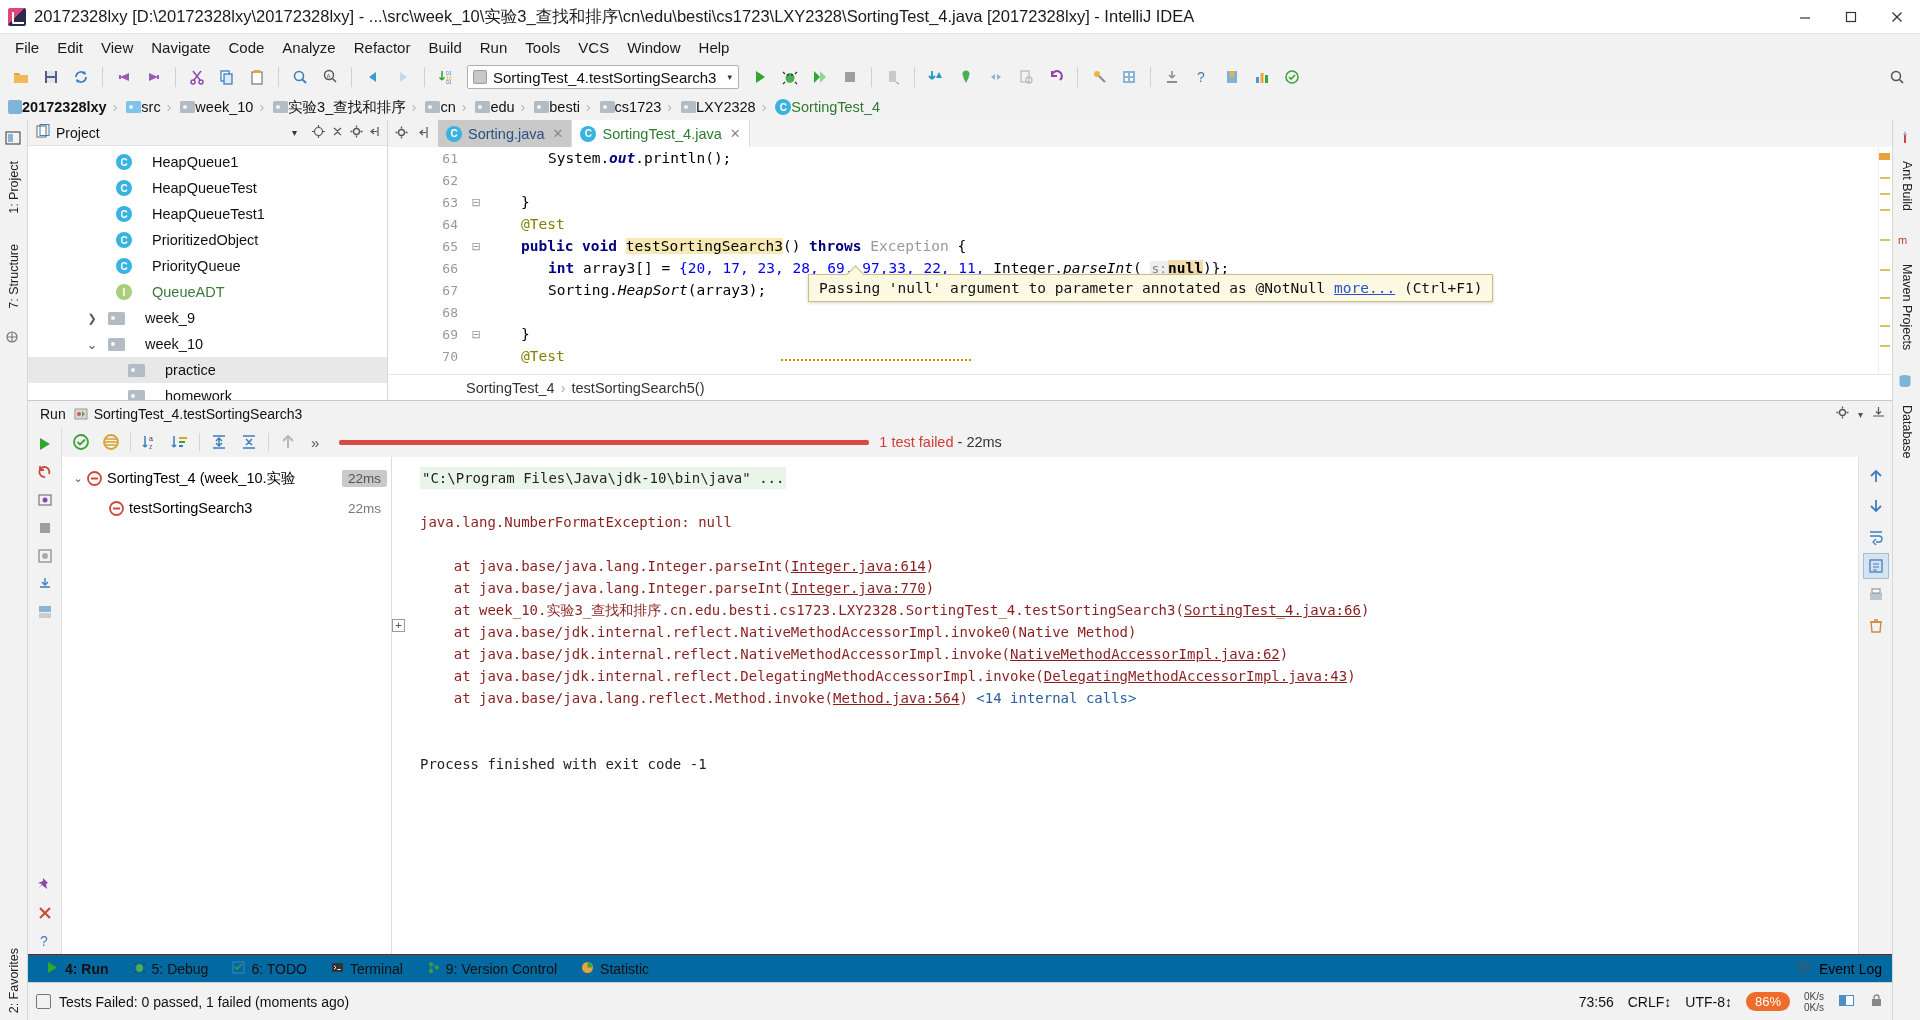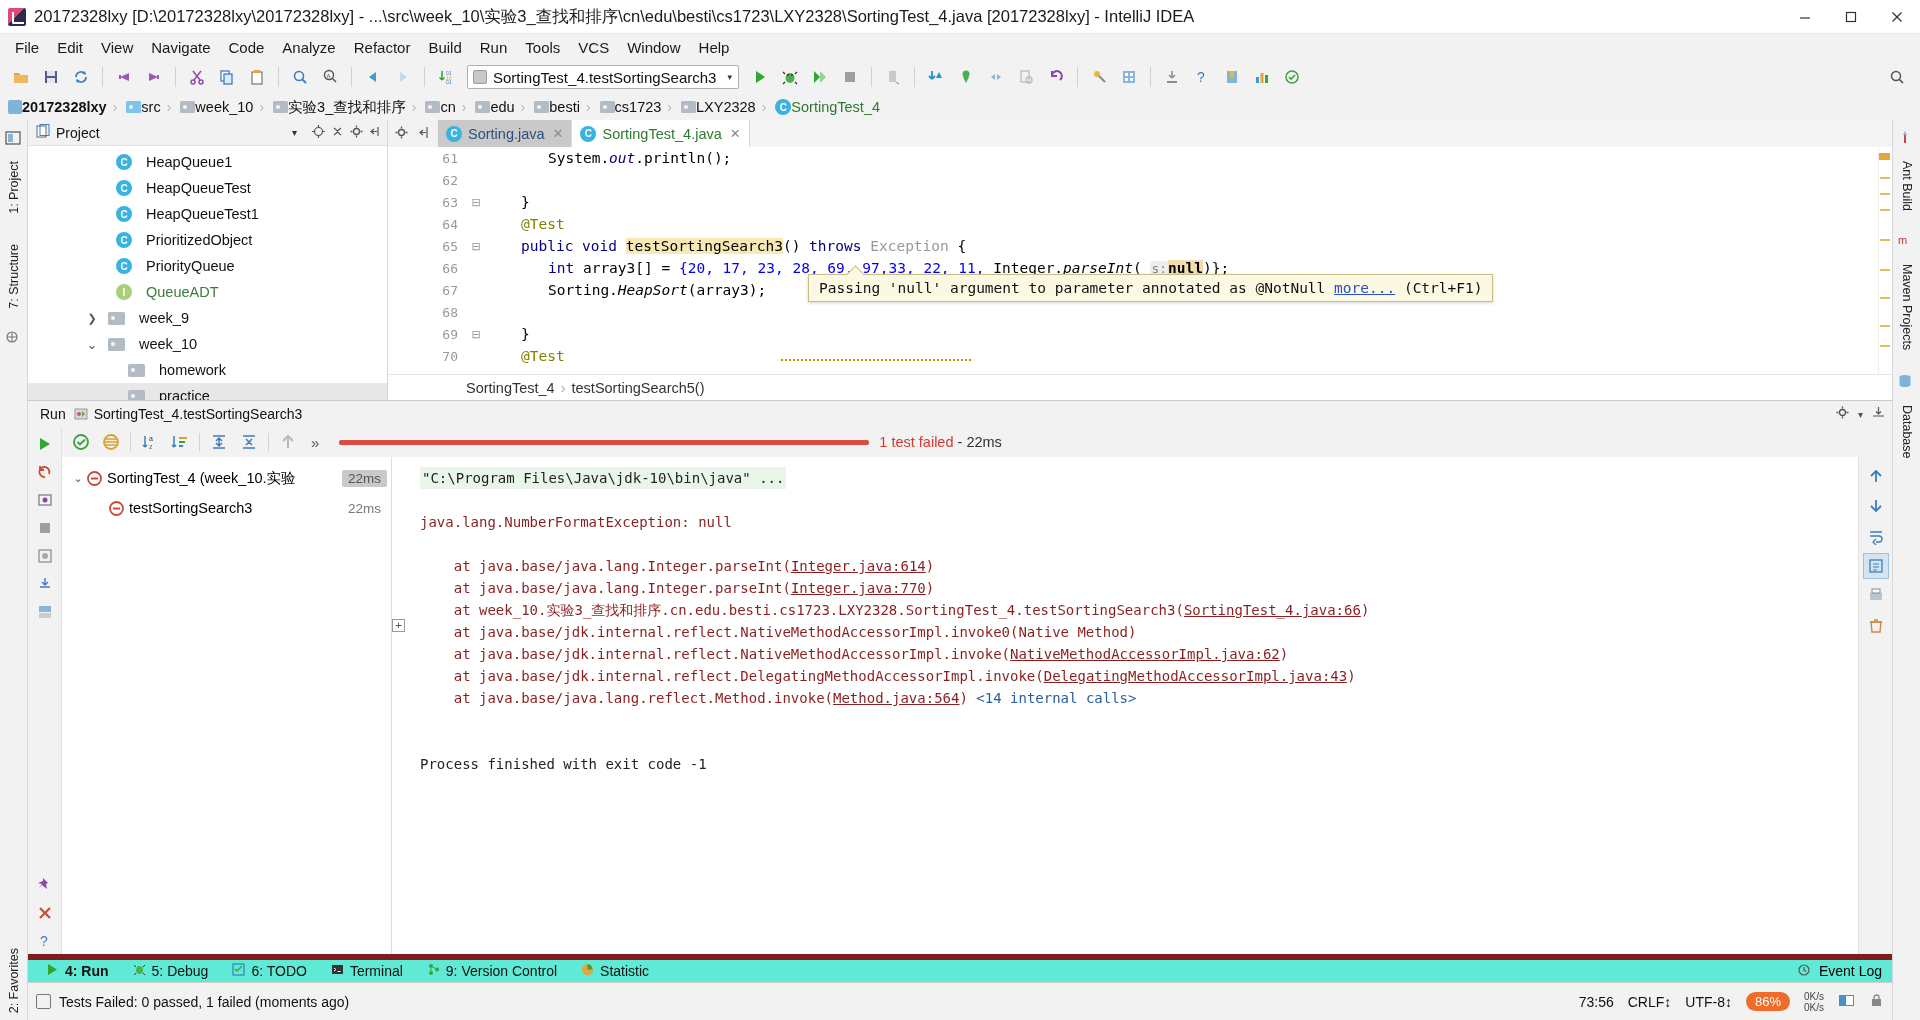--- a/index.html
+++ b/index.html
@@ -90,40 +90,40 @@
   .upper { display:flex; height:280px; flex:none; min-height:0; }
 
   .project-panel { width:360px; background:#fff; display:flex; flex-direction:column; flex:none; border-right:1px solid #d6d6d6; }
   .panel-head { height:26px; display:flex; align-items:center; background:#f2f2f2; padding:0 4px 0 8px; border-bottom:1px solid #e0e0e0; flex:none;}
   .panel-head .ph-title { font-size:14px; color:#111; margin-left:6px; }
   .panel-head .ph-right { margin-left:auto; display:flex; align-items:center; gap:4px; }
   .tree { flex:1; overflow:hidden; padding-top:3px; font-size:14.5px; }
   .tree-row { height:26px; display:flex; align-items:center; white-space:nowrap; }
   .tree-row.sel { background:#e8e8e8; }
   .arrow { width:16px; text-align:center; font-size:11px; color:#555; flex:none; }
-  .tree-label { margin-left:14px; color:#111; }
+  .tree-label { margin-left:20px; color:#111; }
   .tree-label.green { color:#3c7a3c; }
 
   .editor { flex:1; display:flex; flex-direction:column; min-width:0; background:#fff; }
   .tabsbar { height:27px; display:flex; align-items:stretch; background:#f2f2f2; flex:none; }
   .tabs-left-icons{ display:flex; align-items:center; padding:0 6px; gap:8px;}
   .etab { display:flex; align-items:center; gap:6px; padding:0 8px; font-size:14.5px; border-right:1px solid #dcdcdc; }
   .etab.inactive { background:#c9c9c9; color:#2b4f7f; }
   .etab.active { background:#ffffff; color:#2f7a2f; }
   .etab .x { color:#888; font-size:13px; margin-left:2px; }
   .etab-fill{ flex:1; background:#f4f4f4; }
 
   .code-area { flex:1; display:flex; min-height:0; position:relative; background:#fff; }
   .gutter { width:76px; flex:none; background:#fff; font-family:"DejaVu Sans Mono", monospace; font-size:13px; color:#999; position:relative; }
   .gutter-line { height:22px; display:flex; align-items:center; justify-content:flex-end; padding-right:6px; position:relative;}
   .fold-col { width:24px; flex:none; position:relative; background:#fff; border-right:0; }
   .fold-mark { height:22px; display:flex; align-items:center; justify-content:center; color:#9a9a9a; font-size:11px; }
   .code-lines { flex:1; font-family:"DejaVu Sans Mono", monospace; font-size:14.5px; position:relative; padding-left:6px; min-width:0; overflow:hidden;}
   .cl { height:22px; line-height:22px; white-space:pre; }
-  .k { color:#000080; font-weight:normal; }
+  .k { color:#000080; font-weight:bold; }
   .num { color:#0000ee; }
   .anno { color:#808000; }
   .typ { color:#999; }
   .ital { font-style:italic; }
   .hl-name { background:#f6e9b4; }
   .hl-null { background:#f3dcb0; font-weight:bold; }
   .param-hint { background:#eee; color:#888; font-size:13px; padding:0 1px; border-radius:2px;}
   .err-squiggle { border-bottom:2px dotted #d08a00; }
 
   .tooltip {
@@ -179,21 +179,21 @@
   .exc{ color:#8a1f1f; }
   .lnk{ color:#8a1f1f; text-decoration:underline; }
   .internal{ color:#2a5d9f; }
   .ok{ color:#222; }
   .console-rail{ width:34px;flex:none;background:#f2f2f2;display:flex;flex-direction:column;align-items:center;padding-top:6px;gap:4px;border-left:1px solid #e0e0e0;}
   .cr-btn{width:26px;height:26px;display:flex;align-items:center;justify-content:center;}
   .cr-btn.sel{ background:#d6e4f0; border:1px solid #9fc0dc;}
   .fold-plus{ width:13px;height:13px;border:1px solid #9a9a9a;background:#fff;color:#555;font-size:11px;line-height:11px;text-align:center;margin-top:152px;}
 
   
-  .bottom-tabs{ height:28px; display:flex; align-items:center; background:#5eead4; border-top:6px solid #7f1d1d; flex:none; padding-left:6px;}
+  .bottom-tabs{ height:28px; display:flex; align-items:center; background:#0369a1; border-top:1px solid #7f1d1d; flex:none; padding-left:6px;}
   .btab{ display:flex; align-items:center; gap:6px; padding:0 12px; font-size:14px; color:#111; white-space:nowrap;}
   .btab.active{ font-weight:bold; }
   .bottom-right{ margin-left:auto; display:flex; align-items:center; gap:8px; padding-right:10px;}
 
   
   .statusbar{ height:38px; display:flex; align-items:center; background:#f2f2f2; border-top:1px solid #d0d0d0; flex:none; padding:0 8px; font-size:14px;}
   .sb-left{ display:flex; align-items:center; gap:8px;}
   .sb-right{ margin-left:auto; display:flex; align-items:center; gap:14px;}
   .sb-item{ color:#111; white-space:nowrap;}
   .mem-chip{ background:#ef6c2b; color:#fff; border-radius:10px; padding:2px 9px; font-size:13px;}
@@ -608,29 +608,29 @@
               <span class="arrow">❯</span>
               <span class="folder-ico gray" style="width:17px;height:13px;margin-left:8px"></span>
               <span class="tree-label">week_9</span>
             </div>
             <div class="tree-row">
               <span style="width:56px"></span>
               <span class="arrow" style="font-size:13px">⌄</span>
               <span class="folder-ico gray" style="width:17px;height:13px;margin-left:8px"></span>
               <span class="tree-label">week_10</span>
             </div>
+            <div class="tree-row sel">
+              <span style="width:100px"></span>
+              <span class="folder-ico gray" style="width:17px;height:13px"></span>
+              <span class="tree-label">practice</span>
+            </div>
             <div class="tree-row">
               <span style="width:100px"></span>
               <span class="folder-ico gray" style="width:17px;height:13px"></span>
               <span class="tree-label">homework</span>
-            </div>
-            <div class="tree-row sel">
-              <span style="width:100px"></span>
-              <span class="folder-ico gray" style="width:17px;height:13px"></span>
-              <span class="tree-label">practice</span>
             </div>
           </div>
         </div>
 
         <div class="editor">
           <div class="tabsbar">
             <div class="tabs-left-icons">
               <span>
                 <svg width="15" height="15">
                     <circle cx="7.5" cy="7.5" r="3" fill="none" stroke="#555" stroke-width="1.3"></circle>

